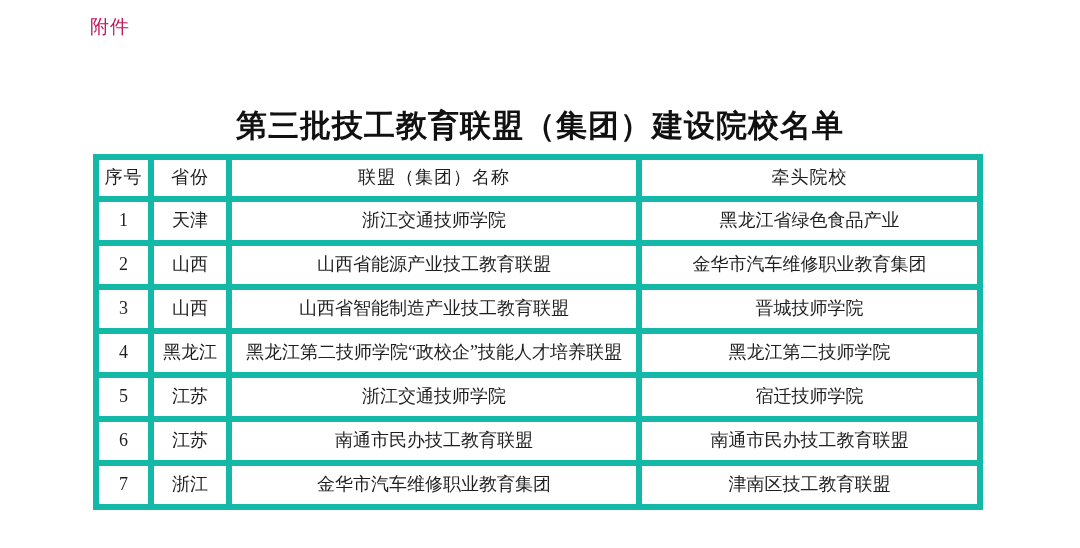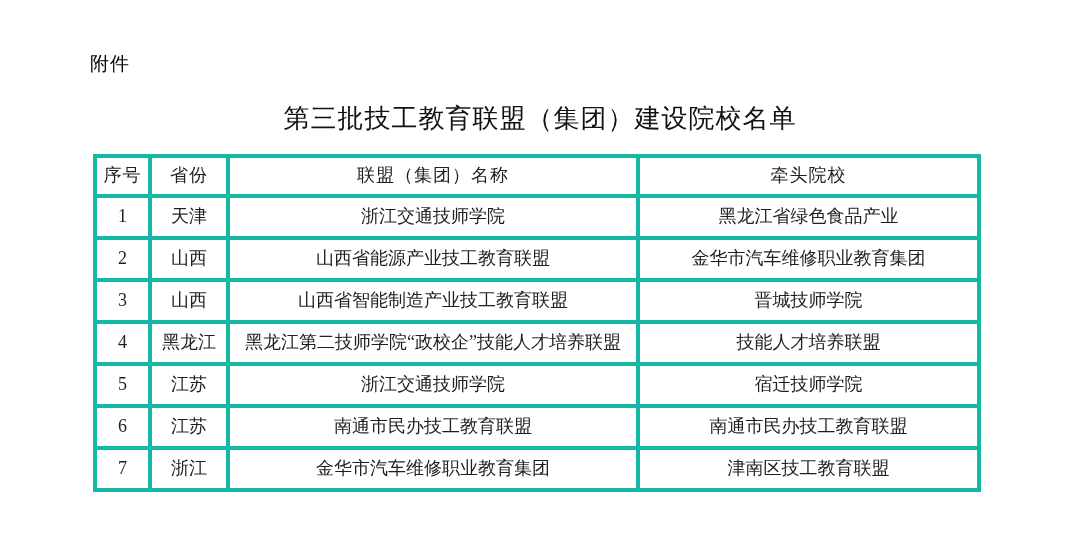--- a/index.html
+++ b/index.html
@@ -14,52 +14,51 @@
     overflow: hidden;
     color: #1f1f1f;
     font-family: "Liberation Serif", "DejaVu Serif", serif;
   }
   .attachment-label {
     position: absolute;
     left: 90px;
     top: 14px;
     font-size: 19px;
     font-family: "Liberation Sans", "DejaVu Sans", sans-serif;
-    color: #000000;
+    color: #be185d;
     letter-spacing: 1px;
-    margin-top: 37px;
   }
   .doc-title {
     position: absolute;
     left: 0;
     top: 84px;
     width: 1080px;
     text-align: center;
-    font-size: 26px;
-    font-weight: normal;
+    font-size: 31px;
+    font-weight: bold;
     color: #111111;
     font-family: "Liberation Serif", "DejaVu Serif", serif;
     letter-spacing: 1px;
   }
   table.roster {
     position: absolute;
     left: 93px;
     top: 154px;
     width: 884px;
     border-collapse: collapse;
     table-layout: fixed;
     font-size: 18px;
     color: #1f1f1f;
   }
   table.roster col.c-no       { width: 55px;  }
   table.roster col.c-province { width: 78px;  }
   table.roster col.c-alliance { width: 410px; }
   table.roster col.c-school   { width: 341px; }
   table.roster th, table.roster td {
-    border: 4px solid #14b8a6;
+    border: 6px solid #14b8a6;
     text-align: center;
     vertical-align: middle;
     padding: 0 4px;
     line-height: 1.55;
   }
   table.roster thead th {
     height: 36px;
     font-weight: normal;
     font-family: "Liberation Sans", "DejaVu Sans", sans-serif;
     letter-spacing: 1px;
@@ -107,21 +106,21 @@
       <tr>
         <td>3</td>
         <td>山西</td>
         <td>山西省智能制造产业技工教育联盟</td>
         <td>晋城技师学院</td>
       </tr>
       <tr>
         <td>4</td>
         <td>黑龙江</td>
         <td>黑龙江第二技师学院“政校企”技能人才培养联盟</td>
-        <td>技能人才培养联盟</td>
+        <td>黑龙江第二技师学院</td>
       </tr>
       <tr>
         <td>5</td>
         <td>江苏</td>
         <td>浙江交通技师学院</td>
         <td>宿迁技师学院</td>
       </tr>
       <tr>
         <td>6</td>
         <td>江苏</td>

